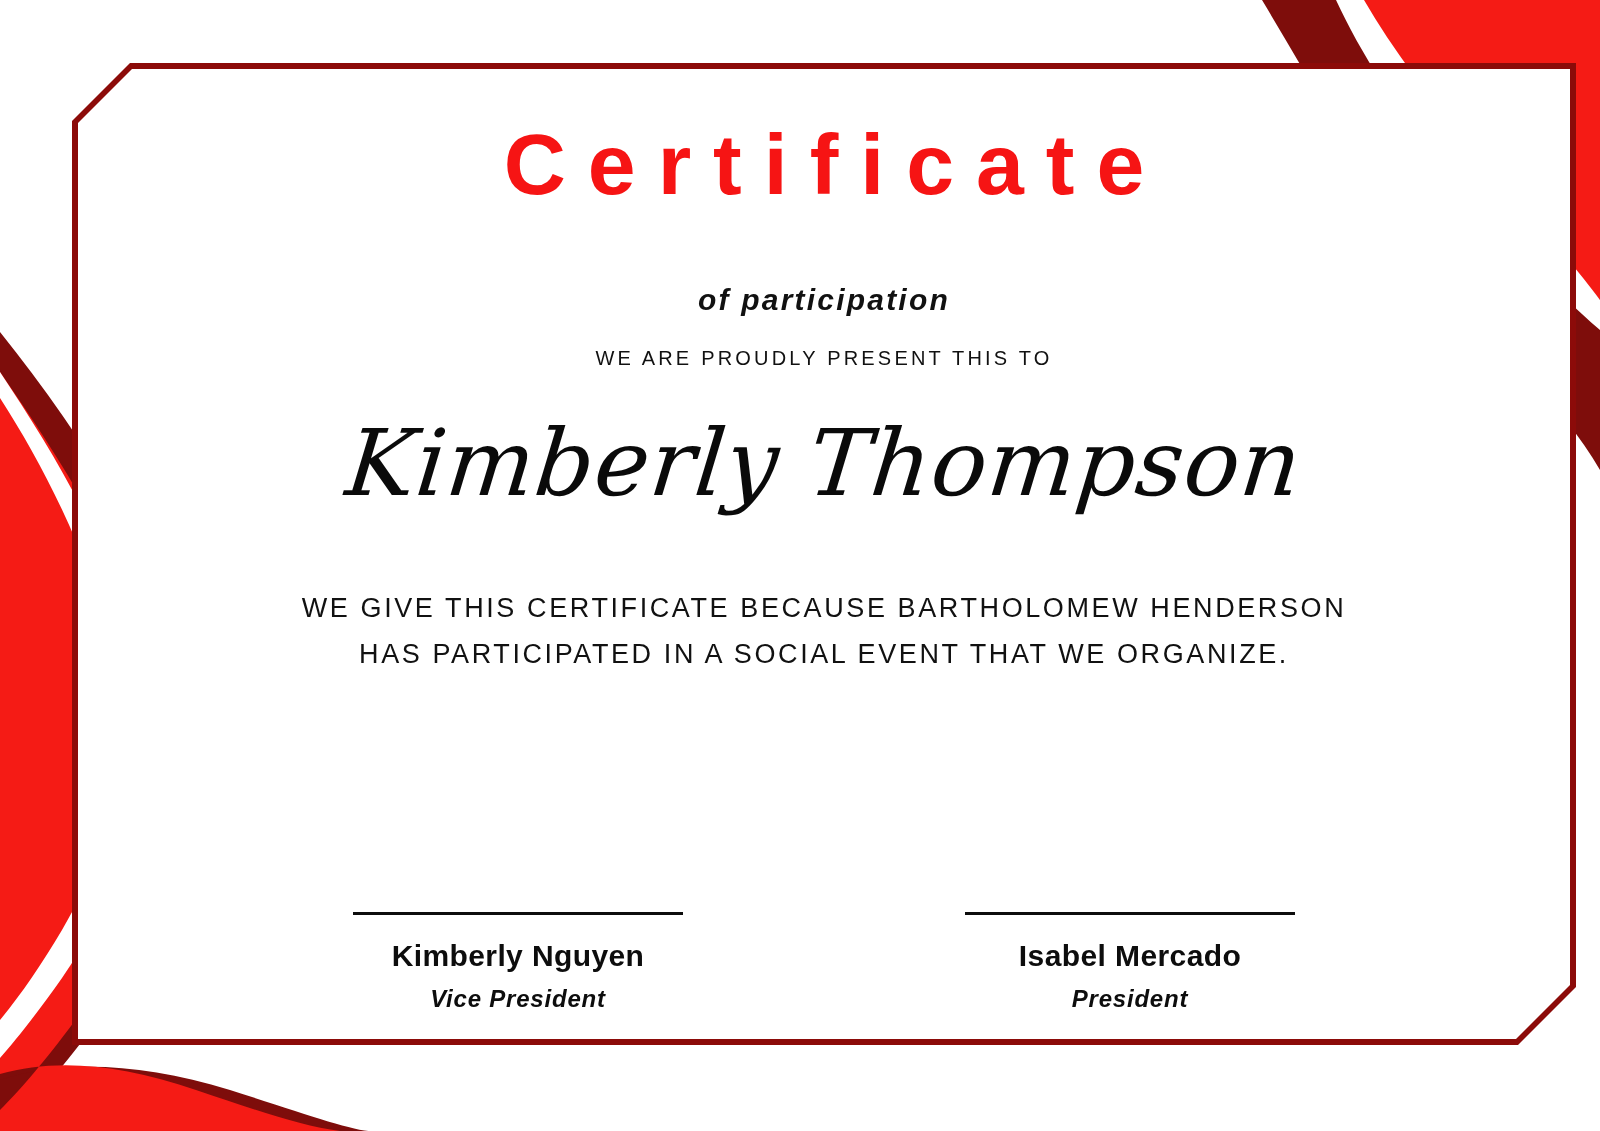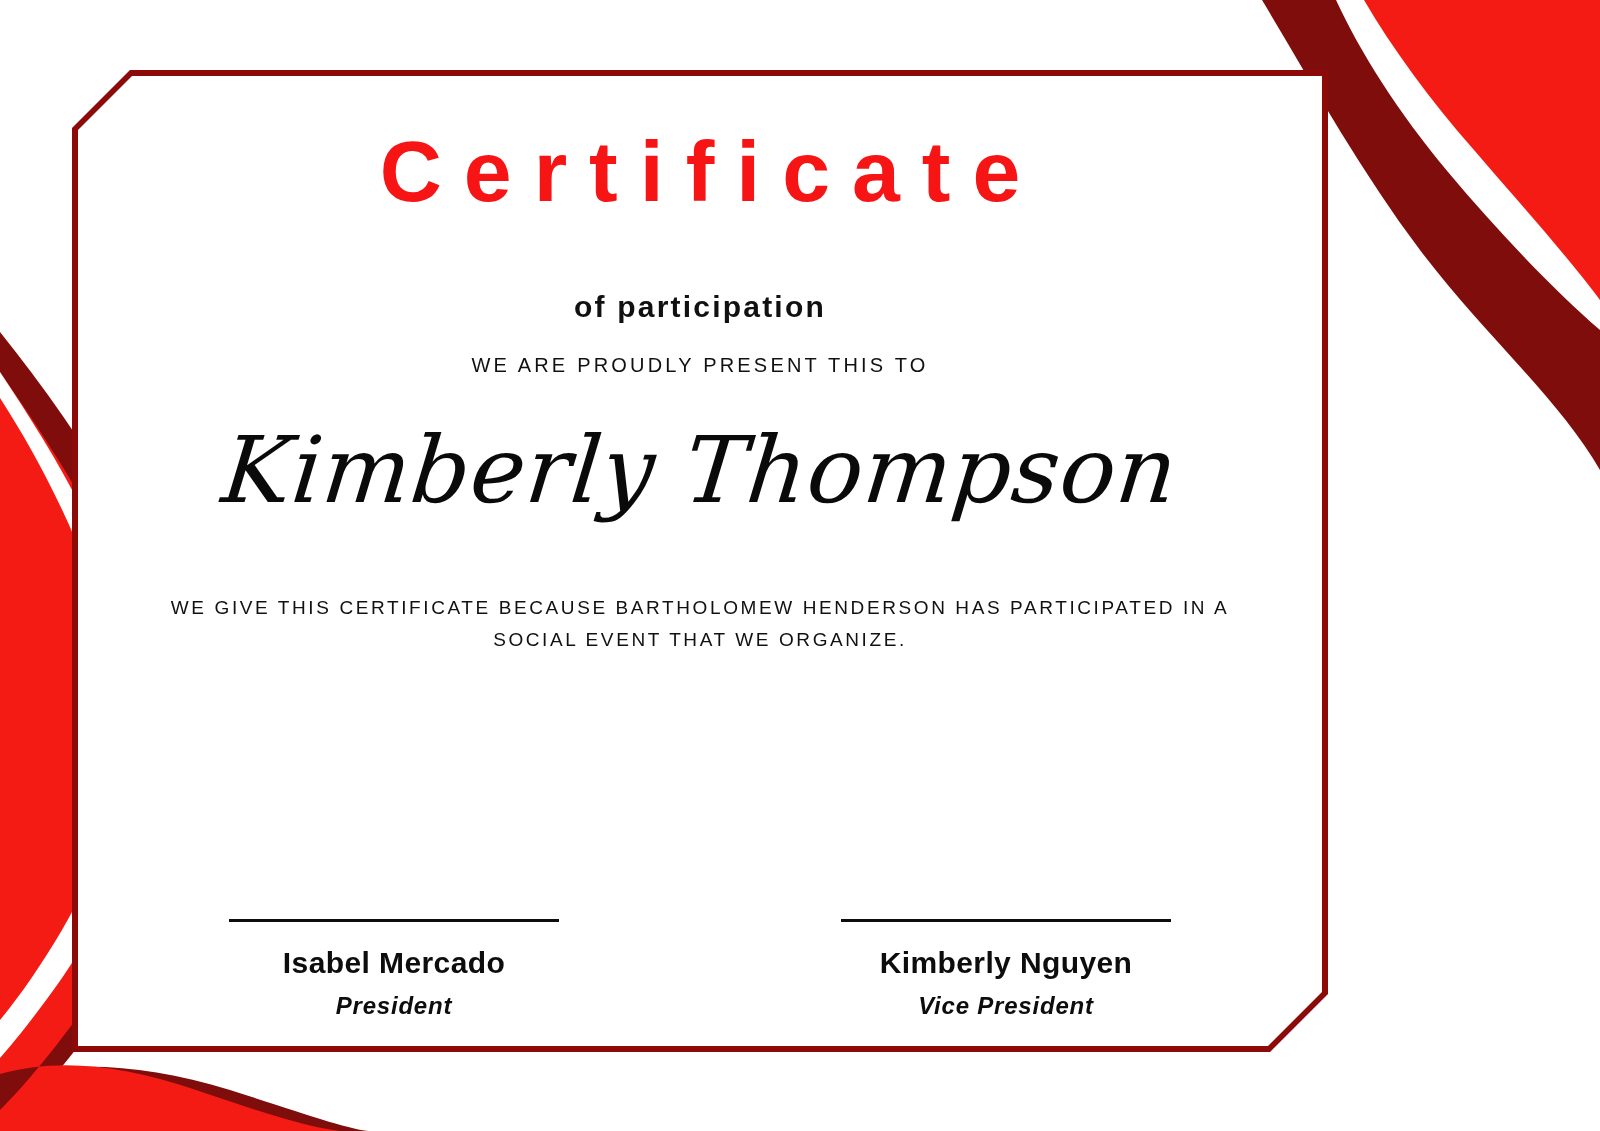--- a/index.html
+++ b/index.html
@@ -33,22 +33,22 @@
     top: 0;
     left: 0;
     width: 1600px;
     height: 1131px;
   }
 
   
   .panel-wrap {
     position: absolute;
     left: 72px;
-    top: 70px;
-    width: 1256px;
+    top: 63px;
+    width: 1504px;
     height: 982px;
     padding-left: 32px;
   }
   .panel-border {
     position: absolute;
     inset: 0;
     background: #8c0b09;
     clip-path: polygon(58px 0, 100% 0, 100% calc(100% - 58px), calc(100% - 58px) 100%, 0 100%, 0 58px);
   }
   .panel-inner {
@@ -79,20 +79,21 @@
     line-height: 1;
     text-indent: 22px;
   }
 
   .subtitle {
     margin-top: 76px;
     color: #111111;
     font-weight: bold;
     font-size: 30px;
     letter-spacing: 2.2px;
+    font-style: italic;
   }
 
   .presented-line {
     margin-top: 30px;
     color: #111111;
     font-size: 20px;
     letter-spacing: 3.2px;
   }
 
   .recipient {
@@ -103,21 +104,21 @@
     font-weight: normal;
     font-size: 92px;
     line-height: 1.05;
     letter-spacing: 1px;
     transform: skewX(-6deg);
   }
 
   .body-text {
     margin-top: 72px;
     color: #111111;
-    font-size: 19px;
+    font-size: 27px;
     letter-spacing: 2.6px;
     line-height: 1.72;
     text-align: center;
     max-width: 1060px;
   }
 
   .signatures {
     position: absolute;
     left: 0;
     right: 0;
@@ -181,25 +182,25 @@
     <div class="content">
       <div class="title">Certificate</div>
       <div class="subtitle">of participation</div>
       <div class="presented-line">WE ARE PROUDLY PRESENT THIS TO</div>
       <div class="recipient">Kimberly Thompson</div>
       <div class="body-text">WE GIVE THIS CERTIFICATE BECAUSE BARTHOLOMEW HENDERSON HAS PARTICIPATED IN A SOCIAL EVENT THAT WE ORGANIZE.</div>
 
       <div class="signatures">
         <div class="sig-block">
           <div class="sig-rule"></div>
-          <div class="sig-name">Isabel Mercado</div>
-          <div class="sig-role">President</div>
+          <div class="sig-name">Kimberly Nguyen</div>
+          <div class="sig-role">Vice President</div>
         </div>
         <div class="sig-block">
           <div class="sig-rule"></div>
-          <div class="sig-name">Kimberly Nguyen</div>
-          <div class="sig-role">Vice President</div>
+          <div class="sig-name">Isabel Mercado</div>
+          <div class="sig-role">President</div>
         </div>
       </div>
     </div>
   </div>
 
 </div>
 
 </body></html>

